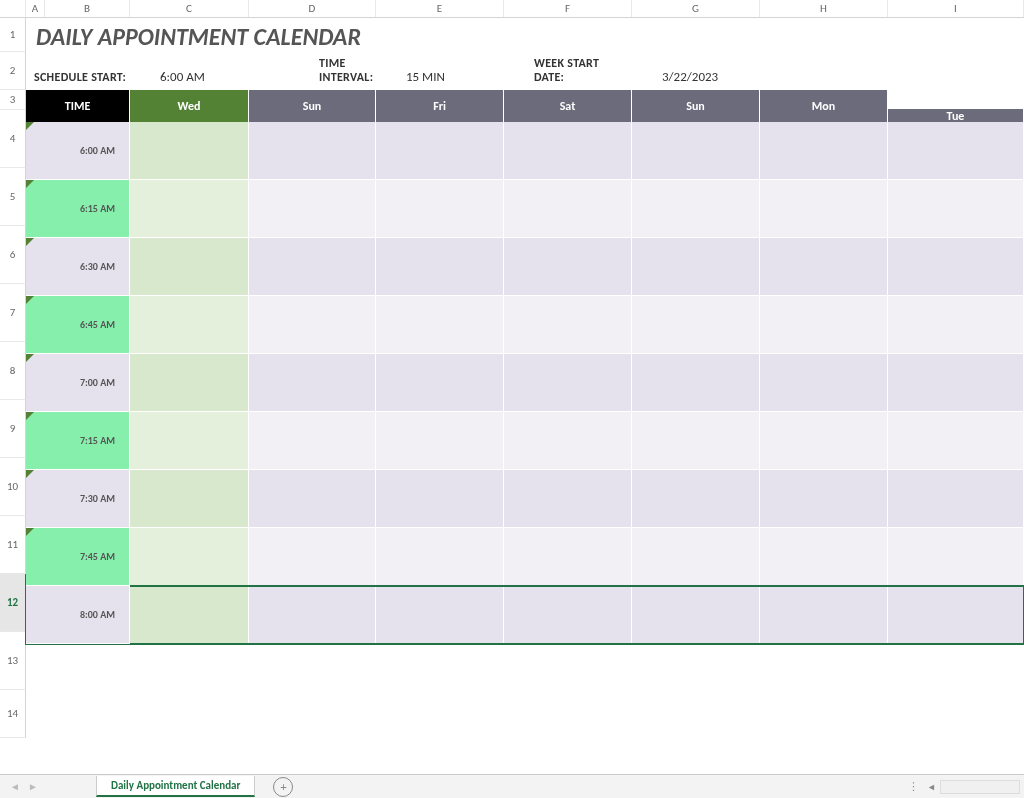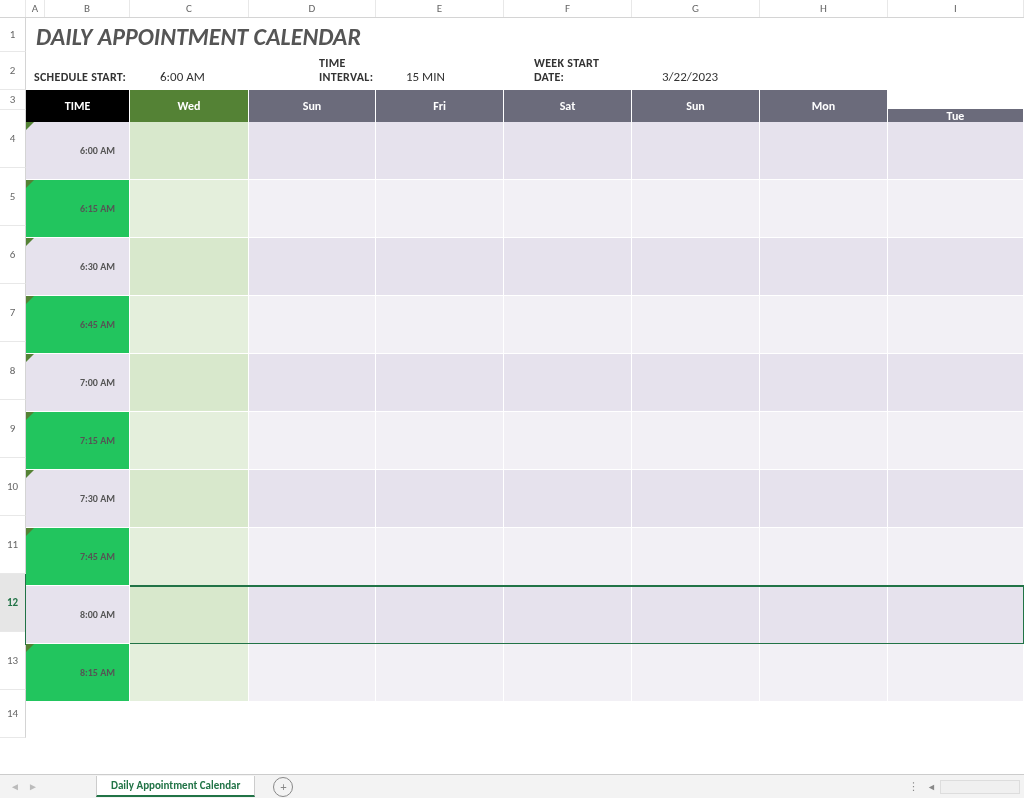--- a/index.html
+++ b/index.html
@@ -23,21 +23,21 @@
     .setting-value { font-size: 13px; color: #333; }
     
     .schedule-header { display: flex; height: 32px; }
     .sh-cell { font-size: 12px; font-weight: bold; color: #fff; display: flex; align-items: center; justify-content: center; border-right: 1px solid #fff; }
     .sh-time { background: #000; width: 104px; }
     .sh-wed { background: #548235; width: 119px; }
     .sh-day { background: #6b6b7b; }
     
     .schedule-body { display: flex; flex-direction: column; }
     .slot-row { display: flex; height: 58px; }
-    .slot-time { width: 104px; background: #22c55e; font-size: 10px; font-weight: bold; color: #555; display: flex; align-items: center; justify-content: flex-end; padding-right: 14px; border-right: 1px solid #fff; border-bottom: 1px solid #fff; position: relative; }
+    .slot-time { width: 104px; background: #86efac; font-size: 10px; font-weight: bold; color: #555; display: flex; align-items: center; justify-content: flex-end; padding-right: 14px; border-right: 1px solid #fff; border-bottom: 1px solid #fff; position: relative; }
     .slot-row:nth-child(odd) .slot-time { background: #e6e2ed; }
     .slot-time::before { content: ""; position: absolute; top: 0; left: 0; border: 4px solid transparent; border-top-color: #548235; border-left-color: #548235; }
     .slot-wed { width: 119px; background: #e4efdc; border-right: 1px solid #fff; border-bottom: 1px solid #fff; }
     .slot-row:nth-child(odd) .slot-wed { background: #d8e8cc; }
     .slot-day { background: #f2f0f5; border-right: 1px solid #fff; border-bottom: 1px solid #fff; }
     .slot-row:nth-child(odd) .slot-day { background: #e6e2ed; }
     .slot-row.selected { outline: 2px solid #217346; outline-offset: -1px; }
     .slot-row.selected .slot-time::before { display:none; }
     
     .last-row { height: 48px; }
@@ -200,30 +200,20 @@
         <div class="slot-row selected">
           <div class="slot-time">8:00 AM</div>
           <div class="slot-wed"></div>
           <div class="slot-day" style="width: 127px;"></div>
           <div class="slot-day" style="width: 128px;"></div>
           <div class="slot-day" style="width: 128px;"></div>
           <div class="slot-day" style="width: 128px;"></div>
           <div class="slot-day" style="width: 128px;"></div>
           <div class="slot-day" style="width: 136px;"></div>
         </div>
-        <div class="slot-row">
-          <div class="slot-time">8:15 AM</div>
-          <div class="slot-wed"></div>
-          <div class="slot-day" style="width: 127px;"></div>
-          <div class="slot-day" style="width: 128px;"></div>
-          <div class="slot-day" style="width: 128px;"></div>
-          <div class="slot-day" style="width: 128px;"></div>
-          <div class="slot-day" style="width: 128px;"></div>
-          <div class="slot-day" style="width: 136px;"></div>
-        </div>
       </div>
   </div>
 </div>
 
 <div class="tab-bar">
   <div class="tab-nav">
     <div class="tab-nav-btn">◄</div>
     <div class="tab-nav-btn">►</div>
   </div>
   <div class="tab">Daily Appointment Calendar</div>

